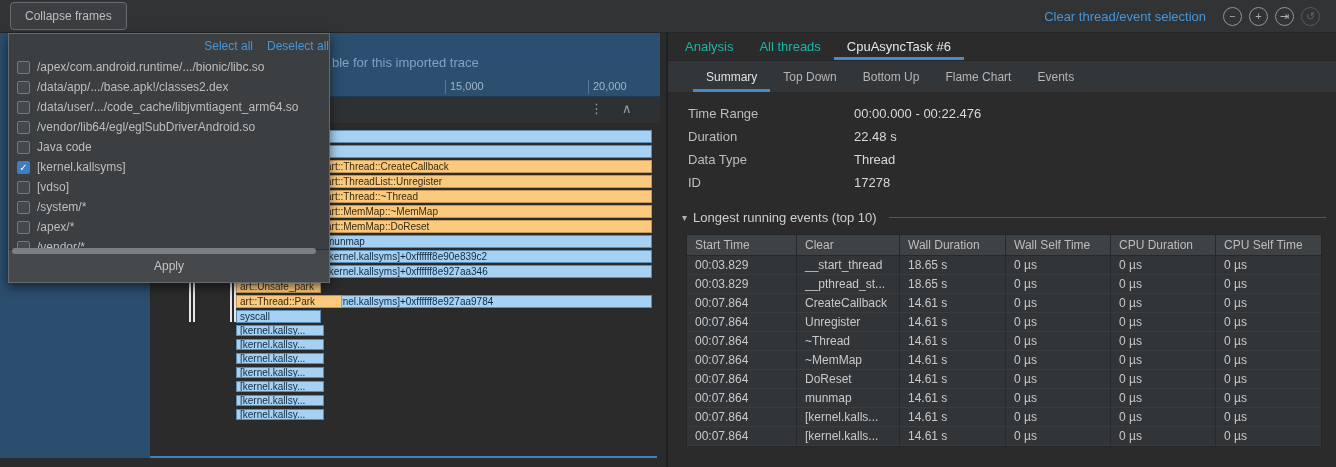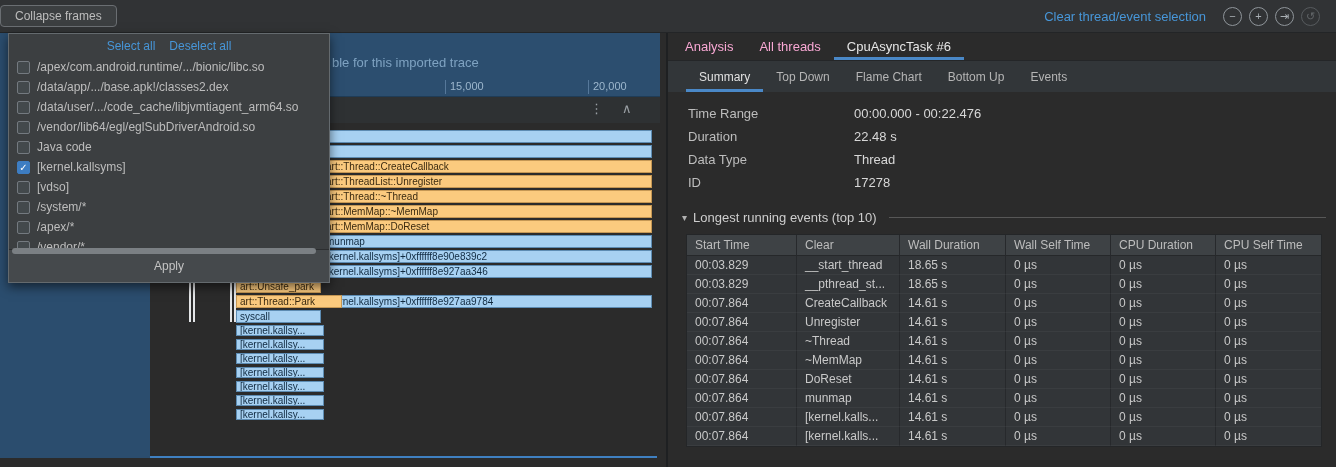--- a/index.html
+++ b/index.html
@@ -3,21 +3,21 @@
 <meta charset="utf-8">
 <title>CPU Profiler Trace</title>
 <style>
   html,body{margin:0;padding:0;background:#1e1f22;}
   .app{position:relative;width:1336px;height:467px;background:#2b2b2b;overflow:hidden;
        font-family:"Liberation Sans",sans-serif;-webkit-font-smoothing:antialiased;}
 
   
   .topbar{position:absolute;left:0;top:0;width:100%;height:33px;background:#313335;
           border-bottom:1px solid #232527;display:flex;align-items:center;box-sizing:border-box;z-index:40;}
-  .collapse-btn{height:22px;padding:0 14px;background:#3c3f41;border:1px solid #6a6e72;
+  .collapse-btn{margin-left:10px;height:28px;padding:0 14px;background:#3c3f41;border:1px solid #6a6e72;
                 border-radius:4px;color:#bdbdbd;font-size:12px;font-family:inherit;display:flex;align-items:center;cursor:pointer;}
   .topbar-right{margin-left:auto;display:flex;align-items:center;gap:7px;padding-right:16px;}
   .clear-link{color:#4796d8;font-size:13px;margin-right:10px;cursor:pointer;}
   .circle-icon{width:17px;height:17px;border:1px solid #8f959a;border-radius:50%;color:#aab0b5;
                font-size:11px;display:flex;align-items:center;justify-content:center;line-height:1;cursor:pointer;}
   .circle-icon.dim{opacity:.4;}
 
   
   .left-pane{position:absolute;left:0;top:33px;width:664px;height:434px;background:#2b2b2b;}
   .thread-col{position:absolute;left:0;top:0;width:150px;height:425px;background:#2b4d6e;}
@@ -39,39 +39,39 @@
   .bar{position:absolute;display:flex;align-items:center;font-size:10px;overflow:hidden;white-space:nowrap;
        padding:0 3px;box-sizing:border-box;pointer-events:auto;}
   .bar.blue{background:#a7d1f2;border:1px solid #5d8cb3;color:#102a40;}
   .bar.orange{background:#fbca7e;border:1px solid #c59754;color:#3a2a10;}
   .bar.mark{background:#e4e6e8;border:none;padding:0;}
 
   
   .popup{position:absolute;left:8px;top:33px;width:322px;height:250px;background:#3c3f41;
          border:1px solid #646a6e;box-sizing:border-box;z-index:50;display:flex;flex-direction:column;
          box-shadow:0 4px 10px rgba(0,0,0,.55);}
-  .popup-links{height:24px;display:flex;align-items:center;justify-content:center;gap:14px;font-size:12px;}
+  .popup-links{height:24px;display:flex;align-items:center;justify-content:flex-end;gap:14px;font-size:12px;}
   .link{color:#4796d8;cursor:pointer;}
   .popup-list{overflow:hidden;}
   .filter-row{display:flex;align-items:center;height:20px;padding:0 8px;gap:7px;font-size:12px;color:#bdbdbd;cursor:pointer;}
   .checkbox{width:13px;height:13px;flex:0 0 13px;border:1px solid #747a80;border-radius:2px;background:#43494c;
             font-size:10px;line-height:12px;text-align:center;color:#fff;box-sizing:border-box;}
   .checkbox.checked{background:#3d7dc2;border-color:#3d7dc2;}
   .filter-label{white-space:nowrap;overflow:hidden;}
   .popup-scrollbar{position:absolute;left:3px;bottom:28px;width:304px;height:6px;background:#7b8084;border-radius:3px;cursor:pointer;}
   .apply-btn{margin-top:auto;height:34px;background:#45494c;border:none;border-top:1px solid #2c2e30;
              color:#c4c4c4;font-size:12px;font-family:inherit;width:100%;cursor:pointer;}
 
   
   .right-pane{position:absolute;left:666px;top:33px;width:670px;height:434px;background:#2b2b2b;
               border-left:2px solid #1e2022;box-sizing:border-box;z-index:10;}
   .tabs1{display:flex;height:27px;padding-left:4px;border-bottom:1px solid #242628;}
-  .tab{padding:0 13px;display:flex;align-items:center;font-size:13px;color:#f9a8d4;cursor:pointer;white-space:nowrap;}
+  .tab{padding:0 13px;display:flex;align-items:center;font-size:13px;color:#14b8a6;cursor:pointer;white-space:nowrap;}
   .tab.selected{color:#e6e6e6;box-shadow:inset 0 -3px 0 #4a88c7;}
-  .tabs2{display:flex;height:31px;padding-left:18px;background:#323639;}
+  .tabs2{display:flex;height:31px;padding-left:25px;background:#323639;}
   .subtab{padding:0 13px;display:flex;align-items:center;font-size:12px;color:#b5b5b5;cursor:pointer;white-space:nowrap;}
   .subtab.selected{color:#e0e0e0;box-shadow:inset 0 -3px 0 #4a88c7;}
   .summary{padding-top:10px;}
   .sum-row{display:flex;height:23px;align-items:center;padding-left:20px;font-size:13px;}
   .sum-label{width:166px;color:#bdbdbd;}
   .sum-value{color:#d8d8d8;}
   .section-head{display:flex;align-items:center;margin:16px 10px 0 14px;gap:6px;cursor:pointer;}
   .tri{color:#b0b0b0;font-size:10px;}
   .section-title{font-size:13px;color:#cecece;white-space:nowrap;}
   .rule{flex:1;height:1px;background:#575757;margin-left:6px;}
@@ -200,22 +200,22 @@
 
   <div class="right-pane" data-name="analysis-pane">
     <div class="tabs1" data-name="analysis-tabs">
         <div class="tab" data-name="tab-analysis">Analysis</div>
         <div class="tab" data-name="tab-all-threads">All threads</div>
         <div class="tab selected" data-name="tab-cpuasynctask-6">CpuAsyncTask #6</div>
       </div>
     <div class="tabs2" data-name="summary-tabs">
         <div class="subtab selected" data-name="tab-summary">Summary</div>
         <div class="subtab" data-name="tab-top-down">Top Down</div>
+        <div class="subtab" data-name="tab-bottom-up">Bottom Up</div>
         <div class="subtab" data-name="tab-flame-chart">Flame Chart</div>
-        <div class="subtab" data-name="tab-bottom-up">Bottom Up</div>
         <div class="subtab" data-name="tab-events">Events</div>
       </div>
     <div class="summary" data-name="summary-section">
         <div class="sum-row" data-name="summary-row">
           <div class="sum-label" data-name="summary-label">Time Range</div>
           <div class="sum-value" data-name="summary-value">00:00.000 - 00:22.476</div>
         </div>
         <div class="sum-row" data-name="summary-row">
           <div class="sum-label" data-name="summary-label">Duration</div>
           <div class="sum-value" data-name="summary-value">22.48 s</div>

